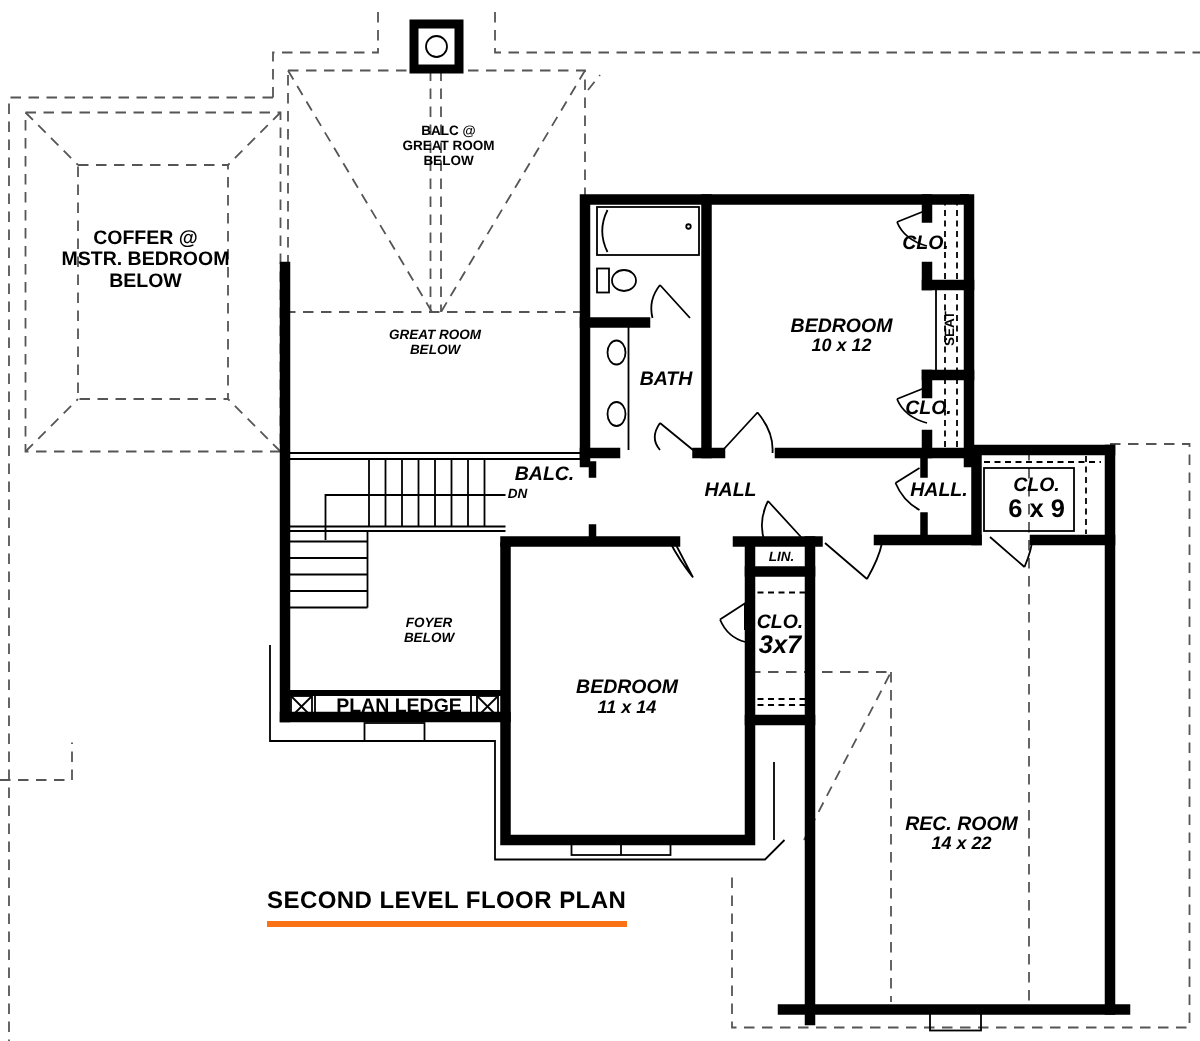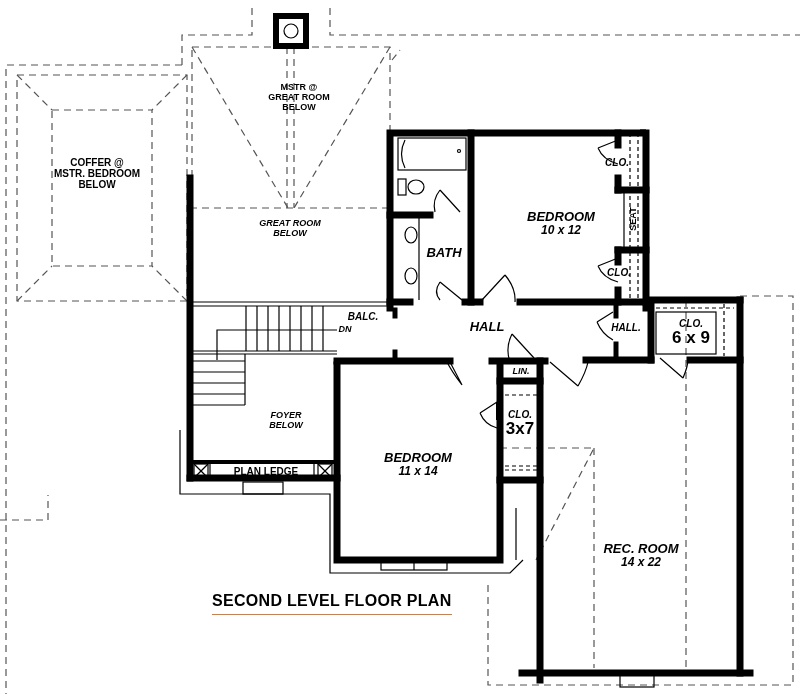--- a/index.html
+++ b/index.html
@@ -1,25 +1,25 @@
 <!DOCTYPE html>
 <html><head>
   <meta charset="utf-8">
   <style>
     html, body { margin: 0; padding: 0; background: #ffffff; }
     body { width: 800px; height: 694px; position: relative; overflow: hidden; font-family: "Liberation Sans", sans-serif; }
     svg { position: absolute; left: 0; top: 0; }
     .lbl { position: absolute; font-family: "Liberation Sans", sans-serif; font-weight: bold; color: #000; text-align: center; line-height: 1.1; white-space: nowrap; transform: translate(-50%, -50%); }
     .it { font-style: italic; }
     .sm { font-size: 9px; }
-    .md { font-size: 10px; }
+    .md { font-size: 13px; }
     .lg { font-size: 13px; }
     .dim { font-size: 12px; font-style: italic; }
-    .dim2 { font-size: 17px; }
-    .title { position: absolute; left: 178px; top: 592px; font-size: 16px; font-weight: bold; letter-spacing: 0.3px; padding-bottom: 4px; border-bottom: 1px solid #f97316; margin-left: 34px; }
+    .dim2 { font-size: 17px; font-style: italic; }
+    .title { position: absolute; left: 178px; top: 592px; font-size: 16px; font-weight: bold; letter-spacing: 0.3px; padding-bottom: 4px; border-bottom: 4px solid #f97316; }
     .vert { transform: translate(-50%, -50%) rotate(-90deg); }
   </style>
 </head>
 <body>
 
 <svg width="800" height="694" viewBox="0 0 800 694">
   <g fill="none" stroke="#555" stroke-width="1.2" stroke-dasharray="7,5">
 
     <polyline points="6,700 6,65 182,65"></polyline>
     <rect x="17" y="75" width="170" height="226"></rect>
@@ -166,21 +166,21 @@
   </g>
 </svg>
 
 <div class="lbl md" style="left:97px; top:173px;">
   <div>COFFER @</div>
   <div>MSTR. BEDROOM</div>
   <div>BELOW</div>
 </div>
 
 <div class="lbl sm" style="left:299px; top:98px;">
-  <div>MSTR @</div>
+  <div>BALC @</div>
   <div>GREAT ROOM</div>
   <div>BELOW</div>
 </div>
 
 <div class="lbl sm it" style="left:290px; top:229px;">
   <div>GREAT ROOM</div>
   <div>BELOW</div>
 </div>
 
 <div class="lbl lg it" style="left:444px; top:253px;">BATH</div>

